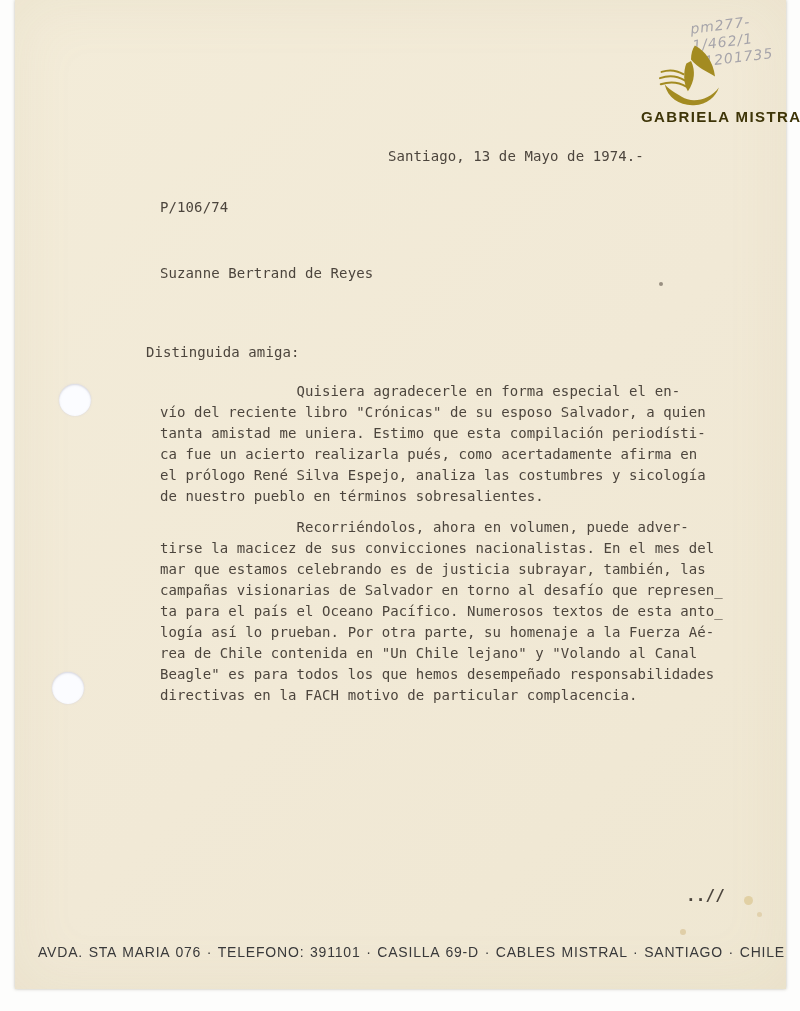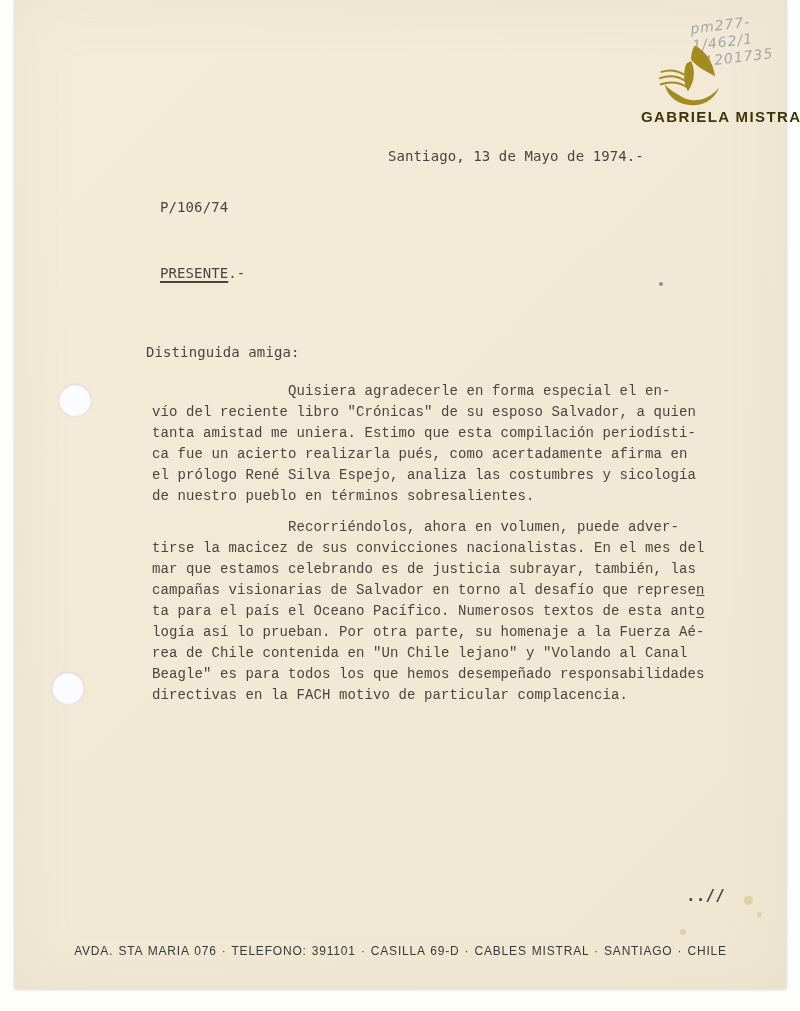--- a/index.html
+++ b/index.html
@@ -54,34 +54,34 @@
     font-family: "DejaVu Sans Mono", "Liberation Mono", monospace;
     color: #4c453d;
     font-size: 14px;
     letter-spacing: 0.1px;
   }
   .date-line   { position: absolute; left: 388px; top: 148px; }
   .ref-number  { position: absolute; left: 160px; top: 199px; }
   .recipient   { position: absolute; left: 160px; top: 262px; line-height: 23px; }
   .delivery-underline { text-decoration: underline; text-underline-offset: 3px; text-decoration-thickness: 1.5px; }
   .salutation  { position: absolute; left: 146px; top: 344px; }
-  .letter-body { position: absolute; left: 152px; top: 381px; width: 636px; font-family: Liberation Mono, monospace; }
+  .letter-body { position: absolute; left: 160px; top: 381px; width: 636px; }
   .para {
     white-space: pre-wrap;
     line-height: 21px;
     margin-bottom: 10px;
   }
   .cont-mark { position: absolute; left: 686px; top: 886px; font-size: 16px; font-weight: bold; }
   
   .footer-line {
     position: absolute;
-    left: 15px; top: 944px; width: 771px;
+    left: 26px; top: 944px; width: 771px;
     text-align: center;
     font-family: "Liberation Sans", sans-serif;
-    font-size: 12px;
+    font-size: 14px;
     letter-spacing: 0.8px;
     color: #39393a;
     word-spacing: 1px;
   }
   
   .hole {
     position: absolute;
     border-radius: 50%;
     background: #fbfcff;
     box-shadow: inset 0 1px 2px rgba(150,150,170,0.35), 0 0 2px rgba(200,200,220,0.6);
@@ -124,21 +124,21 @@
       </g>
     </svg>
   </span>
   <div class="brand-name">GABRIELA MISTRAL</div>
 </div>
 
 <div class="tw date-line">Santiago, 13 de Mayo de 1974.-</div>
 <div class="tw ref-number">P/106/74</div>
 
 <div class="tw recipient">
-  <div><span class="delivery-underline">PRESENTE</span><span>.-</span></div>
+  <div>Suzanne Bertrand de Reyes</div>
 </div>
 
 <div class="tw salutation">Distinguida amiga:</div>
 
 <div class="tw letter-body">
   <div class="para">                Quisiera agradecerle en forma especial el en-
 vío del reciente libro "Crónicas" de su esposo Salvador, a quien
 tanta amistad me uniera. Estimo que esta compilación periodísti-
 ca fue un acierto realizarla pués, como acertadamente afirma en
 el prólogo René Silva Espejo, analiza las costumbres y sicología

